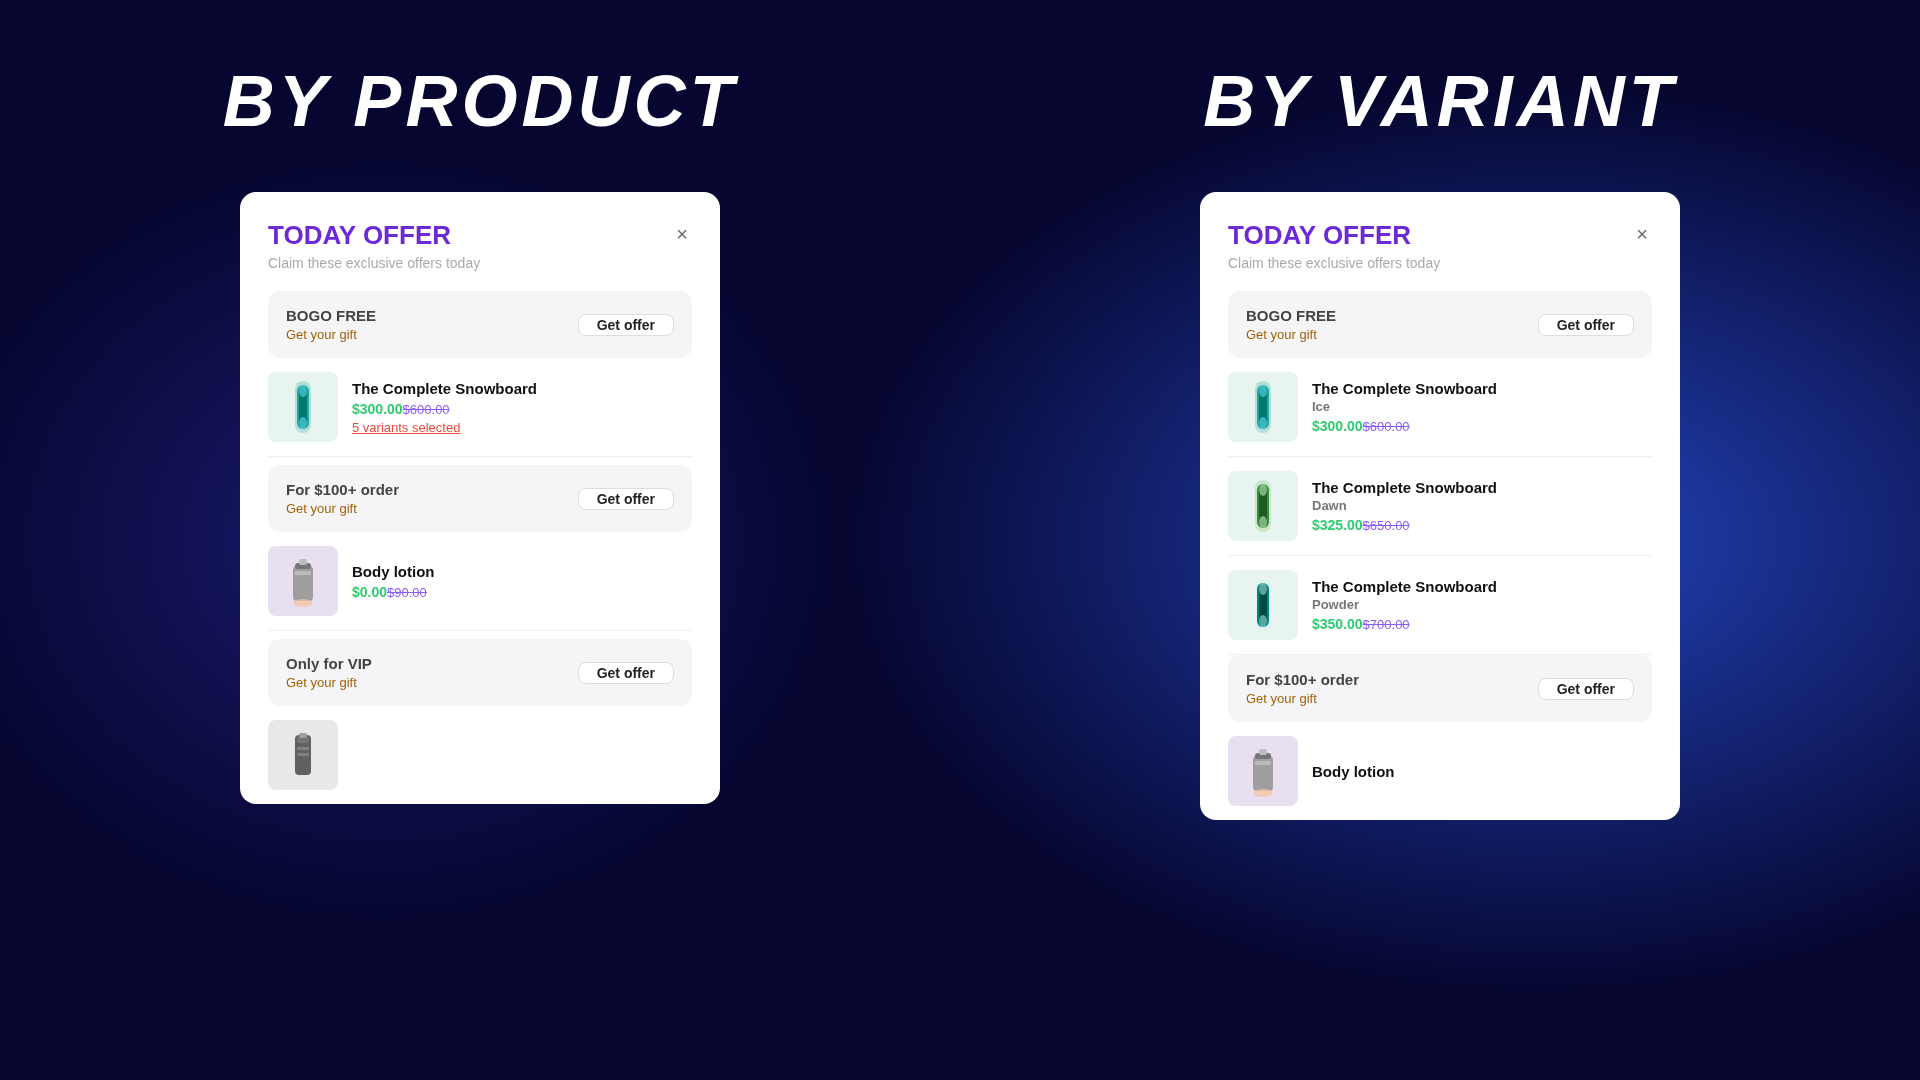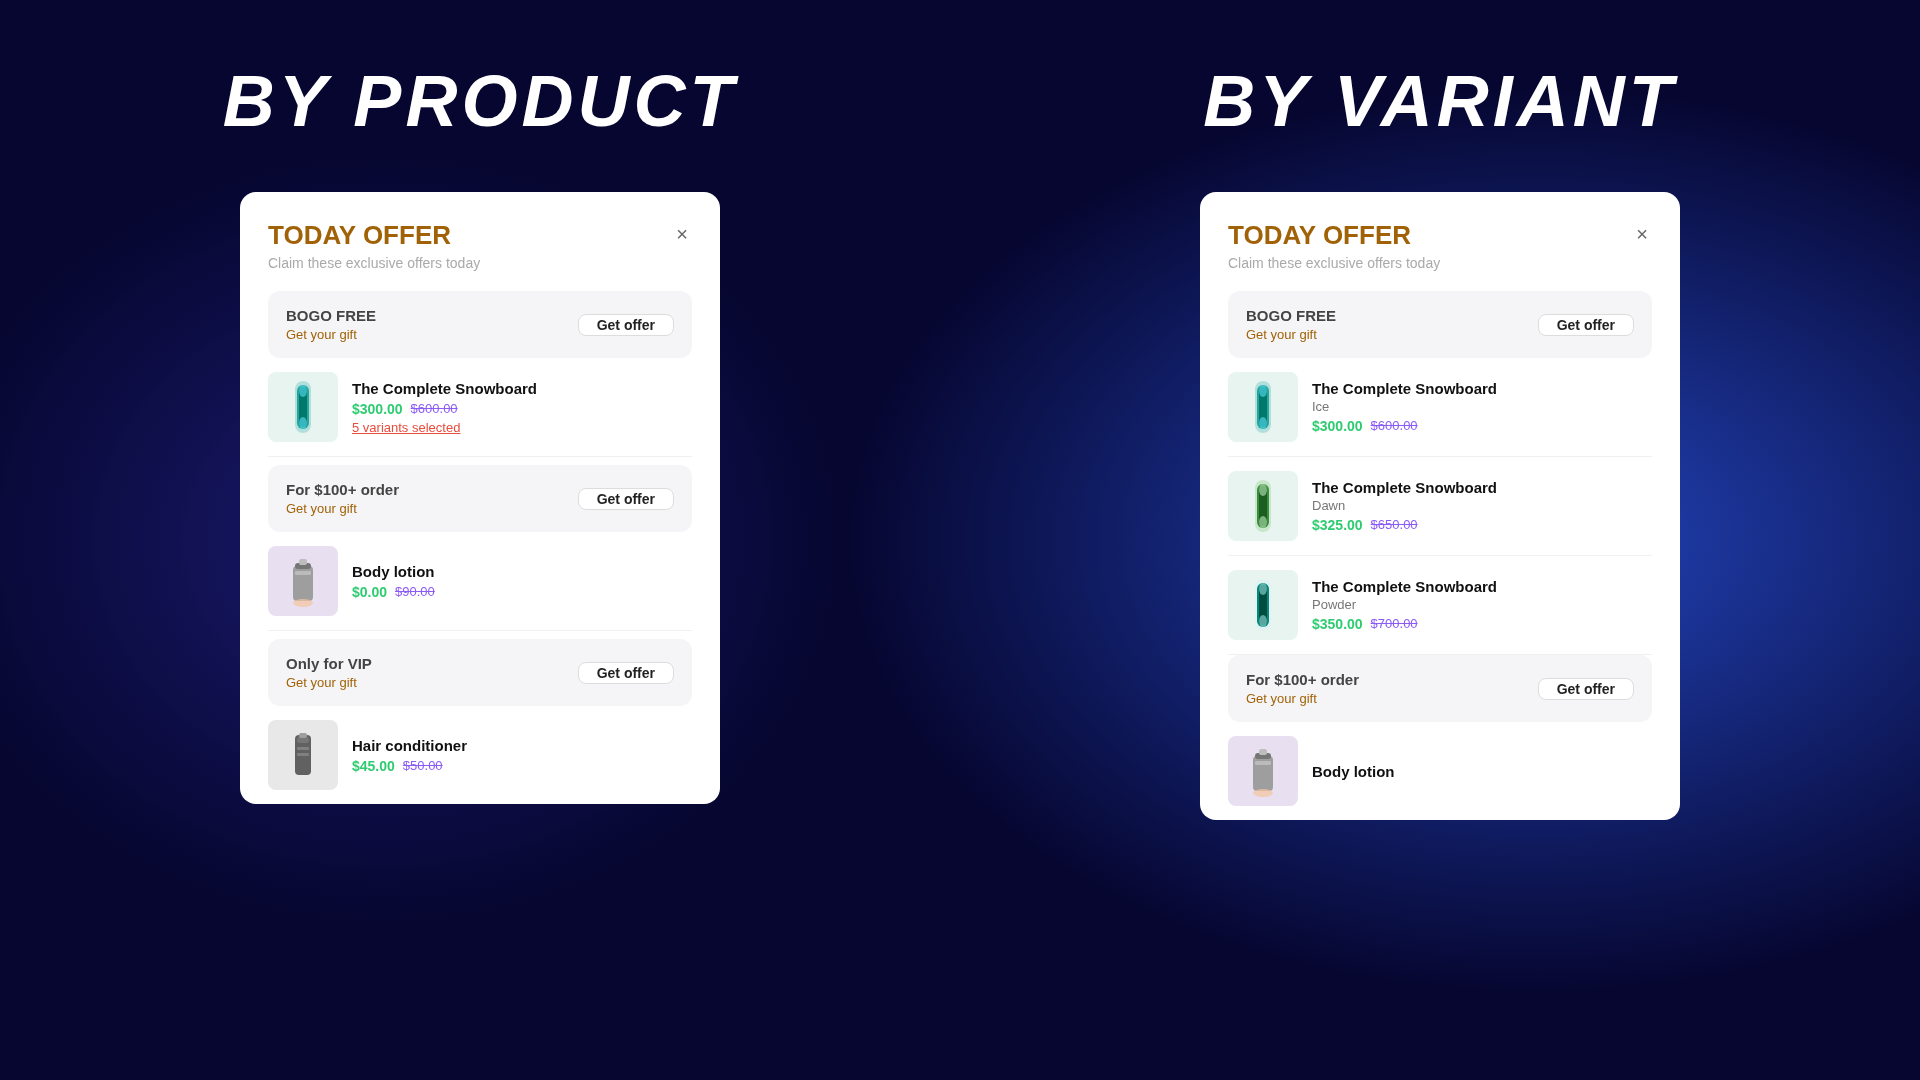--- a/index.html
+++ b/index.html
@@ -61,21 +61,21 @@
     .card-header {
       display: flex;
       justify-content: space-between;
       align-items: flex-start;
       margin-bottom: 20px;
     }
 
     .card-title {
       font-size: 26px;
       font-weight: 800;
-      color: #a16207;
+      color: #6d28d9;
     }
 
     .card-subtitle {
       font-size: 14px;
       color: #aaa;
       margin-top: 4px;
     }
 
     .close-btn {
       background: none;
@@ -160,26 +160,27 @@
     .product-name {
       font-size: 15px;
       font-weight: 600;
       color: #111;
     }
 
     .product-variant {
       font-size: 13px;
       color: #777;
       margin-top: 2px;
+      font-weight: bold;
     }
 
     .price-row {
       display: flex;
-      gap: 8px;
-      align-items: flex-start;
+      gap: 0;
+      align-items: flex-end;
       margin-top: 4px;
     }
 
     .price-current {
       font-size: 14px;
       font-weight: 700;
       color: #2ecc71;
     }
 
     .price-original {
@@ -303,27 +304,20 @@
       <div class="product-item">
         <div class="product-img" style="background:#e8e8e8;">
           <svg class="conditioner-img" viewBox="0 0 60 60" xmlns="http://www.w3.org/2000/svg">
             <rect x="22" y="10" width="16" height="40" rx="4" fill="#616161"></rect>
             <rect x="24" y="12" width="12" height="6" rx="2" fill="#757575"></rect>
             <rect x="26" y="8" width="8" height="5" rx="2" fill="#9e9e9e"></rect>
             <rect x="24" y="22" width="12" height="3" rx="1" fill="#fff" opacity="0.2"></rect>
             <rect x="24" y="28" width="12" height="3" rx="1" fill="#fff" opacity="0.2"></rect>
           </svg>
         </div>
-        <div class="product-info">
-          <div class="product-name">Hair conditioner</div>
-          <div class="price-row">
-            <span class="price-current">$45.00</span>
-            <span class="price-original">$50.00</span>
-          </div>
-        </div>
       </div>
 
     </div>
   </div>
 
   <div class="column">
     <div class="column-title">BY VARIANT</div>
 
     <div class="offer-card">
 

